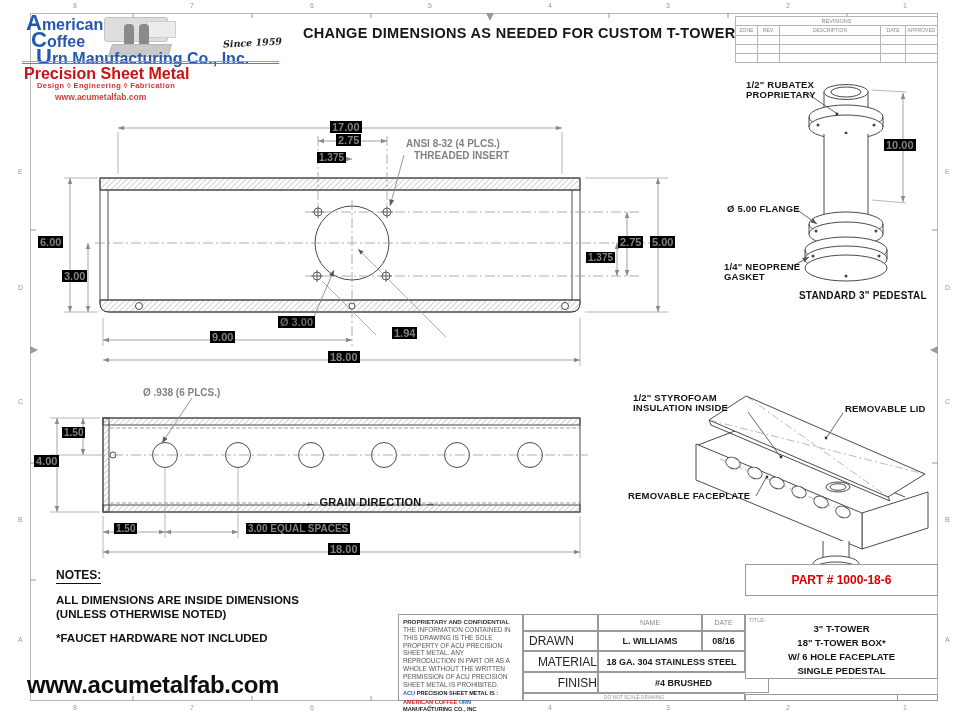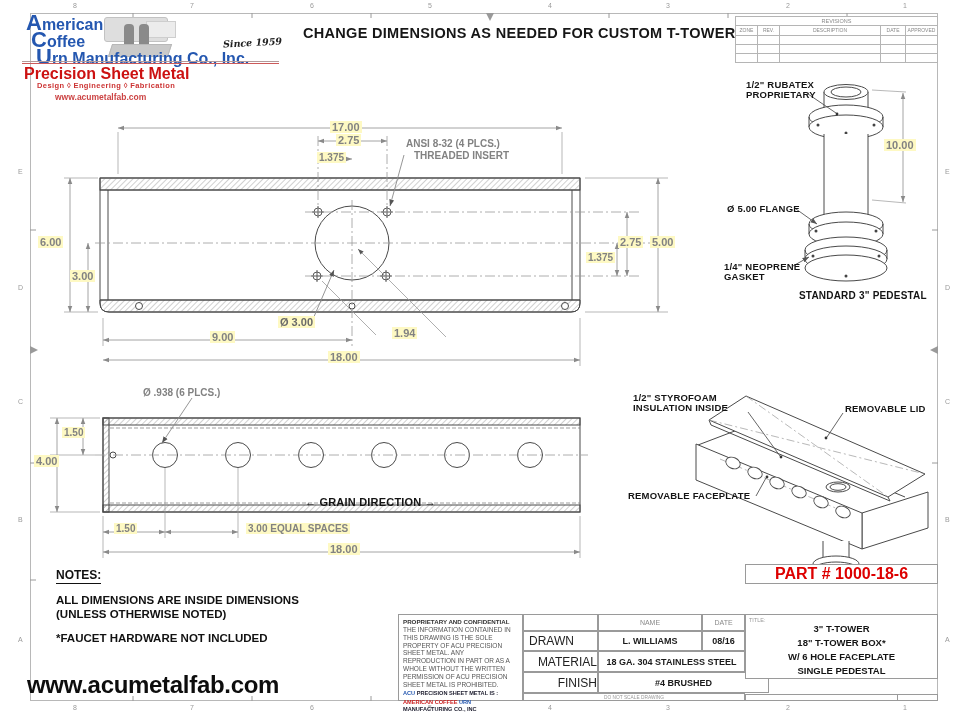--- a/index.html
+++ b/index.html
@@ -4,21 +4,21 @@
 <style>
   *{margin:0;padding:0;box-sizing:border-box}
   body{background:#e9e9e9}
   .sheet{position:relative;width:960px;height:720px;background:#fff;
          font-family:"Liberation Sans",sans-serif;overflow:hidden}
   .frame{position:absolute;left:30px;top:13px;width:908px;height:688px;
          border:1px solid #b8b8b8;z-index:0}
   svg.lines{position:absolute;left:0;top:0;z-index:1}
   .ruler{position:absolute;color:#9a9a9a;font-size:7px;z-index:2}
   .dim{position:absolute;z-index:3;color:#828282;font-weight:700;font-size:11px;
-       background:#fef9c3;padding:0 2px;white-space:nowrap}
+       background:#000000;padding:0 2px;white-space:nowrap}
   .dim.s{font-size:10px}
   .note{position:absolute;z-index:3;color:#828282;font-weight:700;font-size:10px;white-space:nowrap}
   .lbl{position:absolute;z-index:3;color:#141414;font-weight:700;font-size:9.5px;
        letter-spacing:.2px;white-space:nowrap}
   .heading{position:absolute;left:303px;top:25px;z-index:3;color:#161616;
            font-weight:700;font-size:14.5px;letter-spacing:.3px;white-space:nowrap}
   .footer-site{position:absolute;left:27px;top:671px;z-index:4;color:#0d0d0d;
            font-weight:700;font-size:24px;letter-spacing:-.3px}
   
   .logo-blue{color:#2457b0;font-weight:700;white-space:nowrap;position:absolute;z-index:3}
@@ -44,22 +44,22 @@
   .rev .row>div{border-right:1px solid #b5b5b5;height:9px;line-height:9px;text-align:center;overflow:hidden}
   .rev .row.e>div{height:8px}
   .rev .c1{width:22px}.rev .c2{width:22px}.rev .c3{width:101px}.rev .c4{width:25px}
   .rev .c5{width:31px;border-right:none!important}
   
   .notes-h{position:absolute;left:56px;top:568px;z-index:3;font-size:12px;font-weight:700;
            color:#111;border-bottom:1.5px solid #111;padding-bottom:1px}
   .notes-l{position:absolute;z-index:3;font-size:11.5px;font-weight:700;color:#111;white-space:nowrap}
   
   .tb{position:absolute;z-index:3;background:#fff;border:1px solid #9a9a9a}
-  .part-cell{left:745px;top:564px;width:193px;height:20px;display:flex;
-             align-items:center;justify-content:center;font-weight:700;font-size:16px;color:#dd0000}
+  .part-cell{left:745px;top:564px;width:193px;height:32px;display:flex;
+             align-items:center;justify-content:center;font-weight:700;font-size:12px;color:#dd0000}
   .prop-cell{left:398px;top:614px;width:125px;height:87px;padding:3px 4px}
   .prop-h{font-size:6.2px;font-weight:700;color:#333;margin-bottom:1px}
   .prop-b{font-size:6.5px;color:#555;line-height:1.2}
   .prop-s{font-size:5.6px;font-weight:700;color:#223;line-height:1.25;margin-top:2px}
   .blue{color:#2457b0}.red{color:#cc2222}
   .cell{position:absolute;z-index:3;background:#fff;border:1px solid #9a9a9a;
         display:flex;align-items:center;justify-content:center;white-space:nowrap}
   .hdr7{font-size:7px;color:#8a8a8a}
   .b8{font-size:12px;font-weight:400;color:#222}
   .b9{font-size:9px;font-weight:700;color:#1a1a1a}
@@ -370,21 +370,21 @@
       <circle cx="767" cy="477" r="1.4" fill="#333" stroke="none"></circle>
     </g>
   </svg>
 
   <span class="dim" style="left:330px;top:121px">17.00</span>
   <span class="dim" style="left:336px;top:134px">2.75</span>
   <span class="dim s" style="left:317px;top:152px">1.375</span>
   <span class="note" style="left:406px;top:138px">ANSI 8-32 (4 PLCS.)</span>
   <span class="note" style="left:414px;top:150px">THREADED INSERT</span>
   <span class="dim" style="left:38px;top:236px">6.00</span>
-  <span class="dim" style="left:70px;top:270px">3.00</span>
+  <span class="dim" style="left:62px;top:270px">3.00</span>
   <span class="dim" style="left:618px;top:236px">2.75</span>
   <span class="dim" style="left:650px;top:236px">5.00</span>
   <span class="dim s" style="left:586px;top:252px">1.375</span>
   <span class="dim" style="left:210px;top:331px">9.00</span>
   <span class="dim" style="left:328px;top:351px">18.00</span>
   <span class="dim" style="left:278px;top:316px;color:#6a6a6a">Ø 3.00</span>
   <span class="dim" style="left:392px;top:327px">1.94</span>
 
   <span class="note" style="left:143px;top:387px">Ø .938 (6 PLCS.)</span>
   <span class="dim s" style="left:62px;top:427px">1.50</span>

